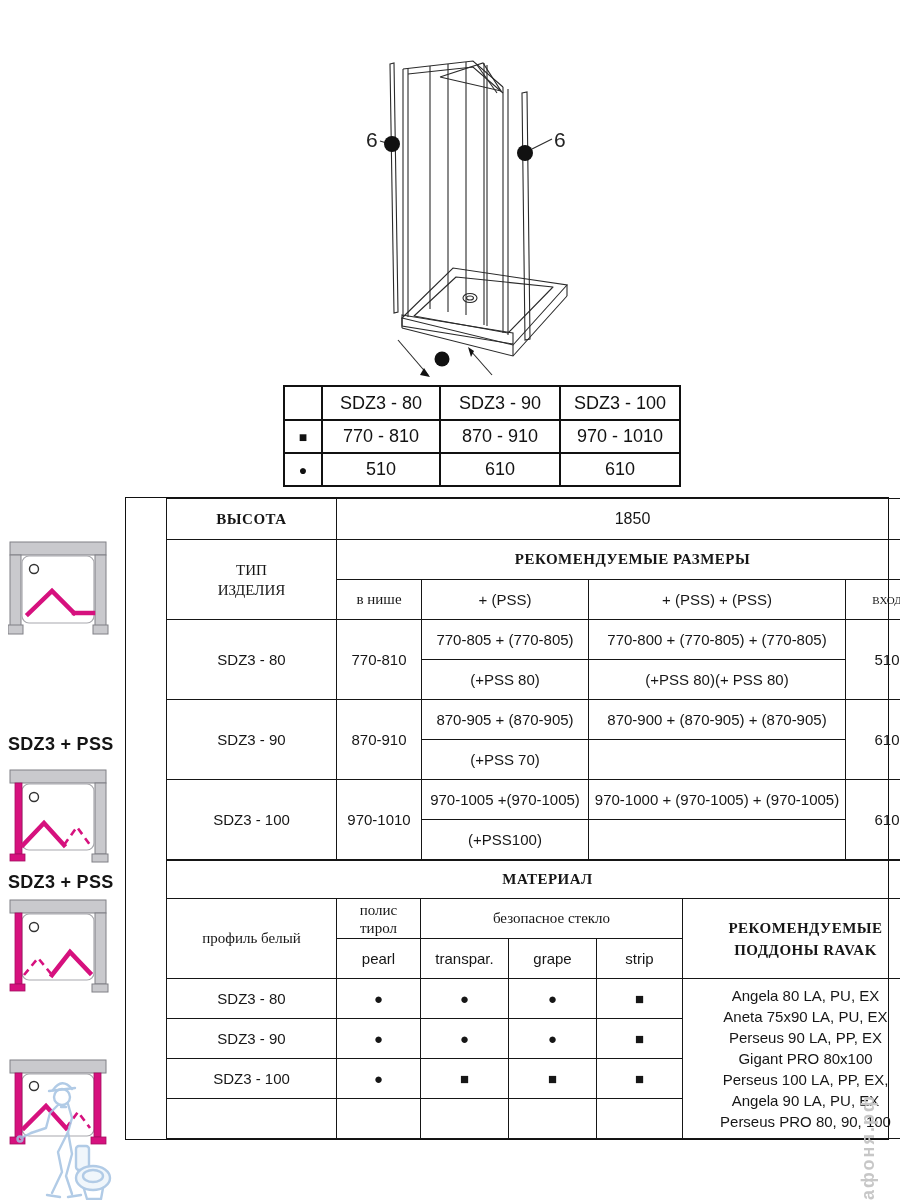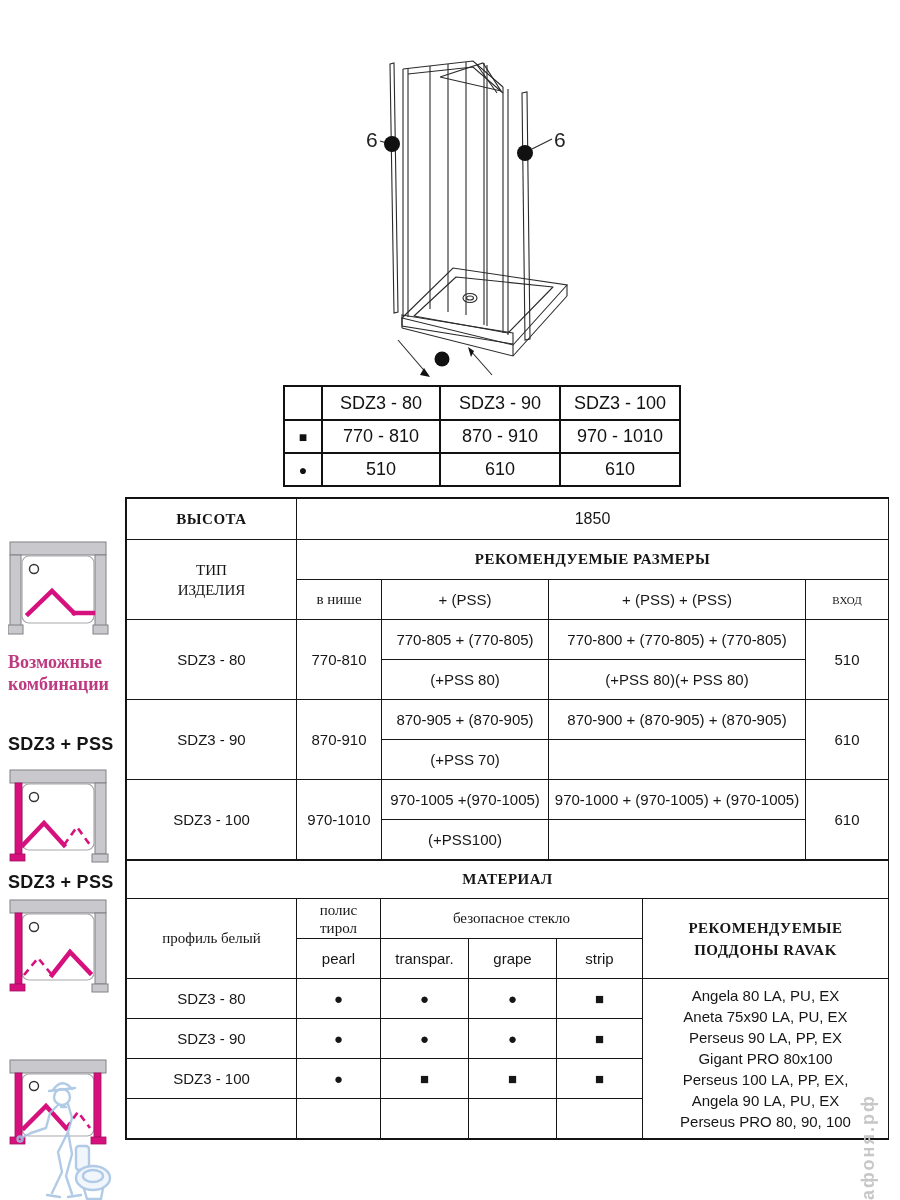--- a/index.html
+++ b/index.html
@@ -19,21 +19,21 @@
     stroke:none; }
 
   
   #size-table { position:absolute; left:283px; top:385px; }
   #size-table table { border-collapse:collapse; table-layout:fixed; }
   #size-table td { border:2px solid #111; text-align:center; vertical-align:middle;
     font-size:18px; color:#111; height:33px; padding:0 4px; }
   #size-table .marker { font-size:14px; }
 
   
-  #spec { position:absolute; left:125px; top:497px; width:764px; border:1px solid #111; }
+  #spec { position:absolute; left:125px; top:497px; width:764px; border:1px solid #111;padding-left:40px; }
   #spec table { border-collapse:collapse; table-layout:fixed; width:762px; }
   #spec td { border:1.5px solid #161616; text-align:center; vertical-align:middle;
     font-size:15px; color:#161616; padding:0 2px; overflow:hidden; }
   td.hdr-pink { font-family:"Liberation Serif", serif; font-weight:bold; color:#ab2a62;
     font-size:16px; letter-spacing:0.5px; }
   td.hdr-serif { font-family:"Liberation Serif", serif; color:#1c1c1c; font-size:16px; }
   td.rowname { color:#cd3c86; font-size:16px; text-align:left; padding-left:12px; }
   td.smallcaps { font-variant:small-caps; }
   td.mark { font-size:15px; }
   td.trays { text-align:left; padding-left:8px; font-size:15px; line-height:21px;
@@ -282,22 +282,20 @@
     <rect class="wall" x="2" y="15" width="11" height="71"></rect>
     <rect class="wall" x="87" y="15" width="11" height="71"></rect>
     <rect class="wall" x="0" y="85" width="15" height="9"></rect>
     <rect class="wall" x="85" y="85" width="15" height="9"></rect>
     <rect class="tray" x="14" y="16" width="72" height="67" rx="7"></rect>
     <circle class="knob" cx="26" cy="29" r="4.5"></circle>
     <polyline class="door" points="20,74 44,51 66,73"></polyline>
     <polyline class="door" points="66,73 85,73"></polyline>
   </svg>
 
-  <div id="combo-heading" class="pre">Возможные
-комбинации</div>
 
   <div class="side side-label" style="top:733px">SDZ3 + PSS</div>
 
   <svg class="side diag" style="top:768px" width="102" height="97" viewBox="0 0 102 97">
     <rect class="wall" x="2" y="2" width="96" height="13"></rect>
     <rect class="wall" x="87" y="15" width="11" height="71"></rect>
     <rect class="wall" x="84" y="86" width="16" height="8"></rect>
     <rect class="tray" x="14" y="16" width="72" height="66" rx="7"></rect>
     <rect class="pss" x="7" y="15" width="7" height="71"></rect>
     <rect class="pss" x="2" y="86" width="15" height="7"></rect>

